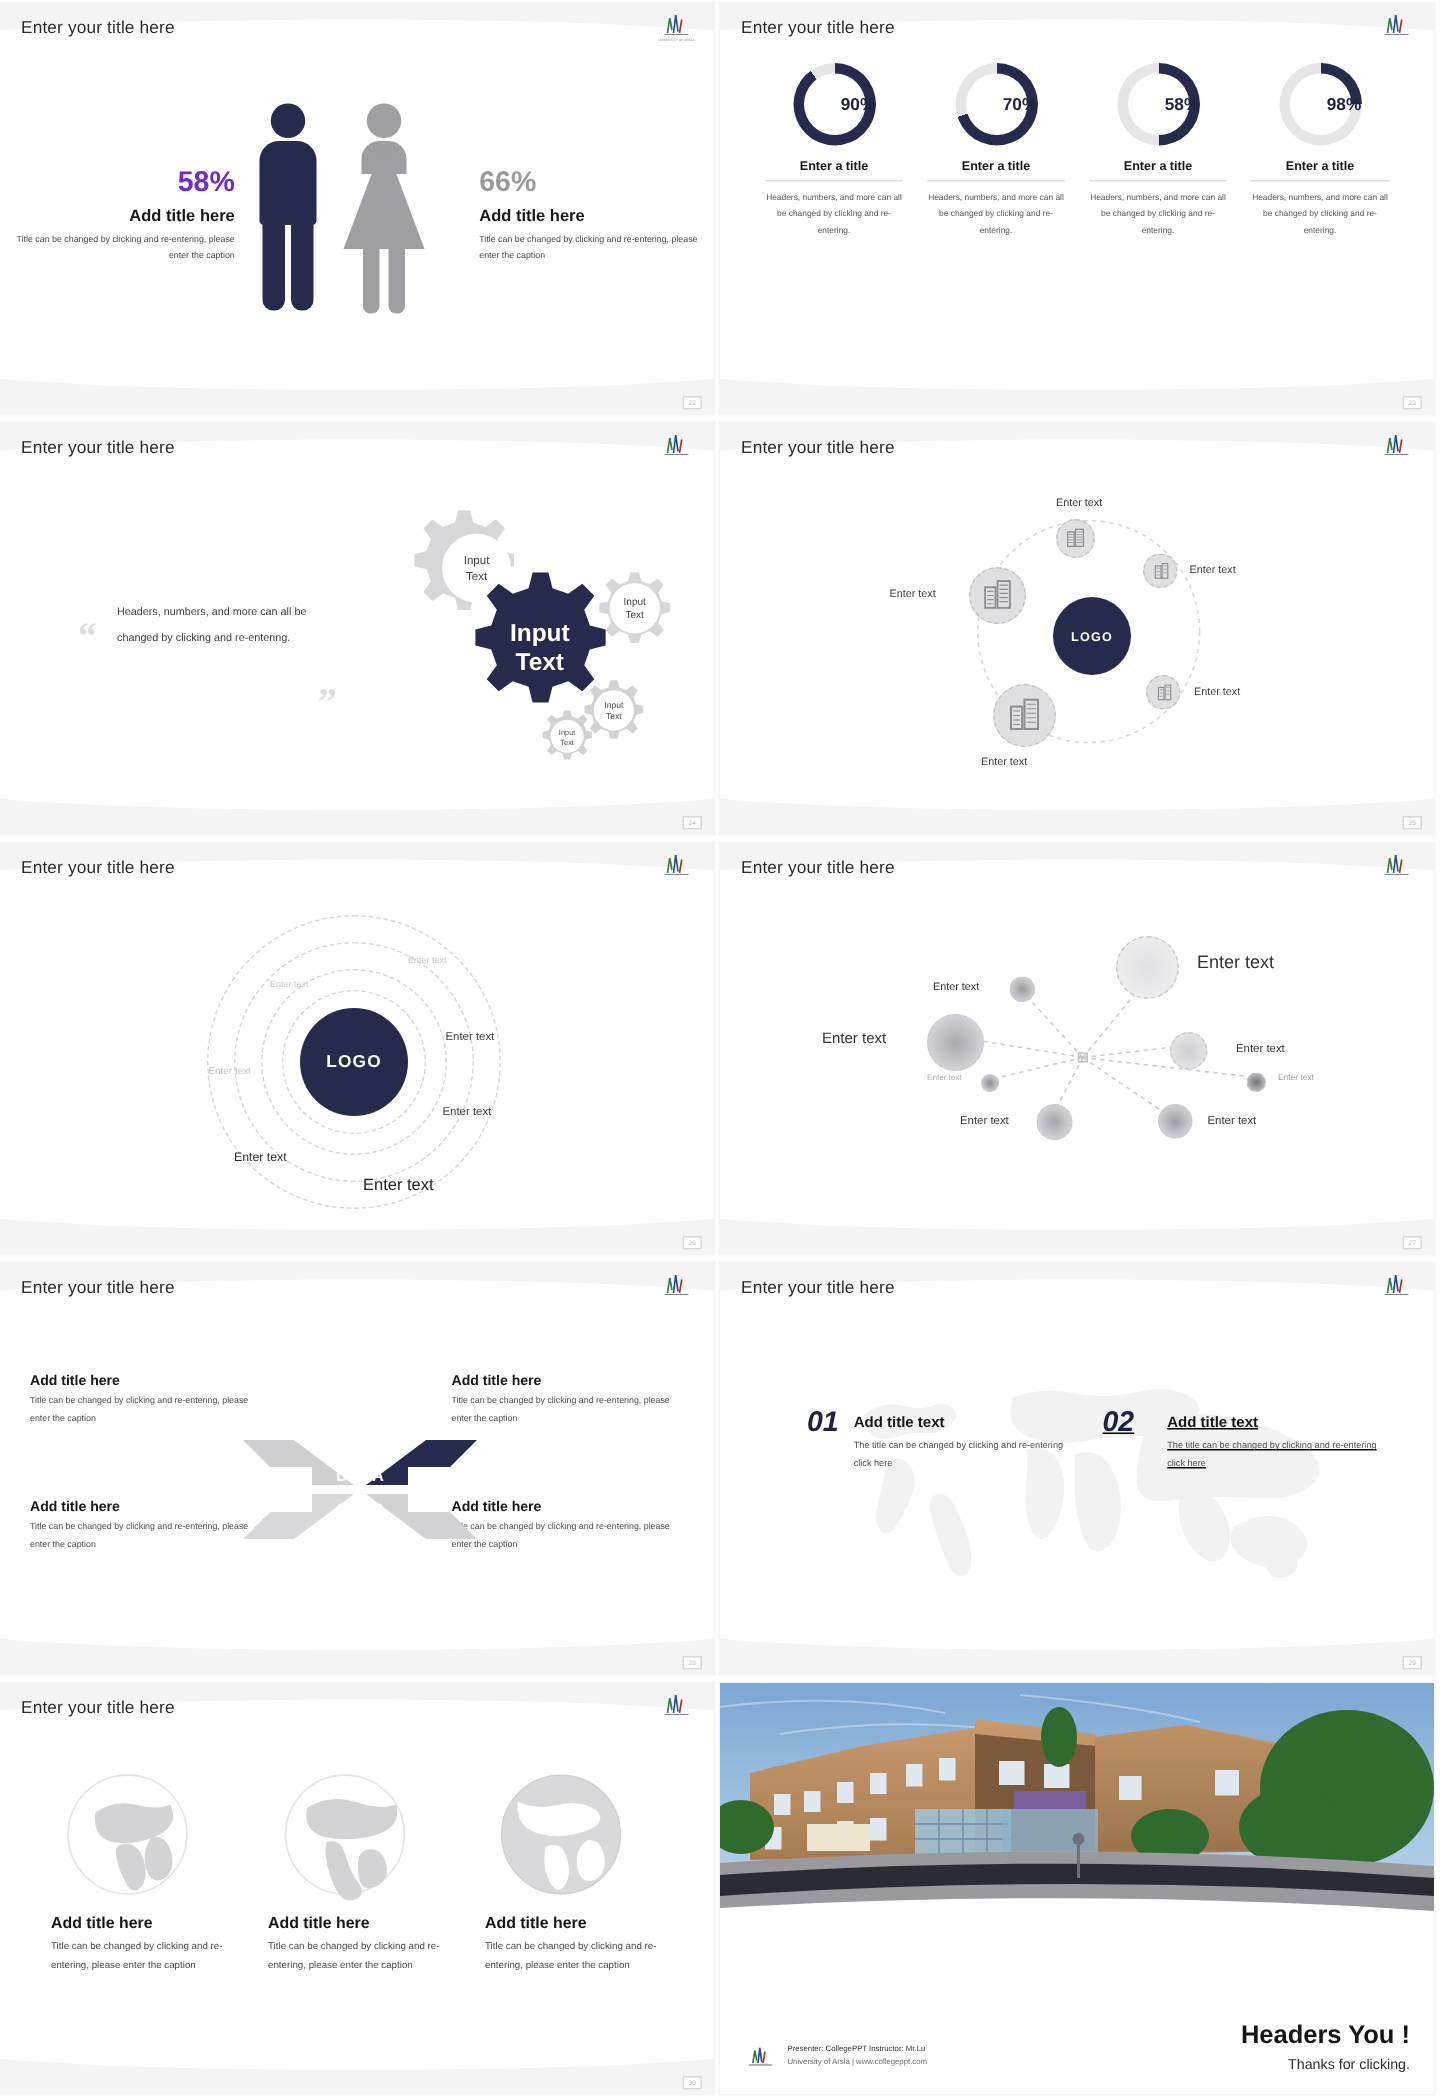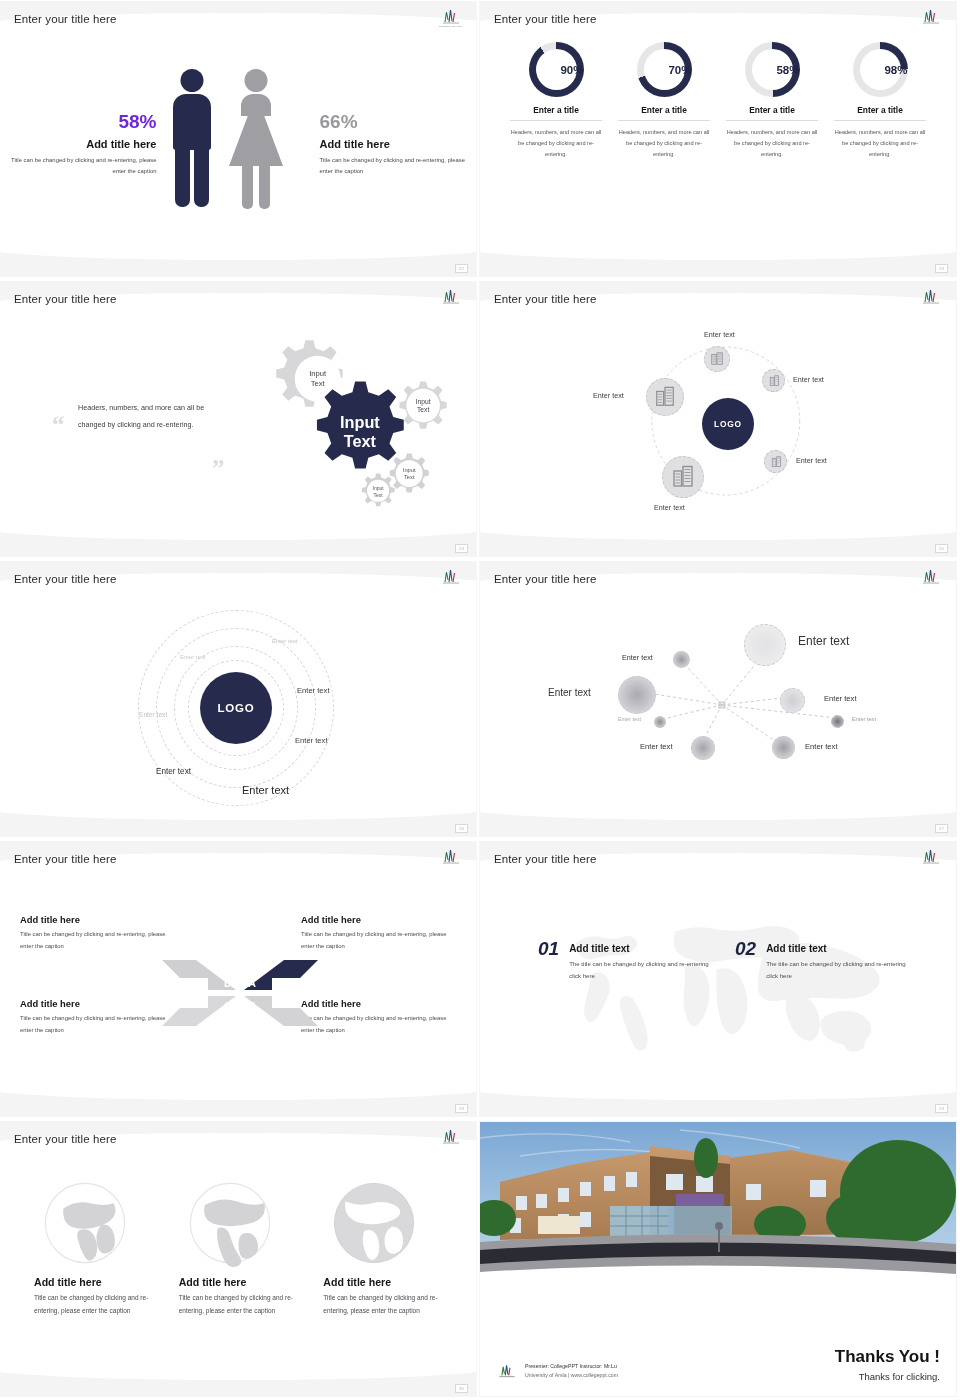--- a/index.html
+++ b/index.html
@@ -519,21 +519,21 @@
           <path d="M344 150 q12-2 16 8 4 10-6 14-12 4-16-6-4-12 6-16z"></path>
         </g>
       </svg>
       <div style="position:absolute; left:58px; top:62px; display:flex; gap:10px;">
         <div class="num">01</div>
         <div style="width:140px; padding-top:5px;">
           <div class="n-h">Add title text</div>
           <div class="n-p">The title can be changed by clicking and re-entering click here</div>
         </div>
       </div>
-      <div style="position:absolute; left:255px; top:62px; display:flex; gap:10px;">
+      <div style="position:absolute; left:255px; top:62px; display:flex; gap:22px;text-decoration:underline;">
         <div class="num">02</div>
         <div style="width:140px; padding-top:5px;">
           <div class="n-h">Add title text</div>
           <div class="n-p">The title can be changed by clicking and re-entering click here</div>
         </div>
       </div>
     </div>
     <div class="pagenum">29</div>
    </div>
   </div>
@@ -664,20 +664,20 @@
           <path d="M22 30 L25 6 L28 28" stroke="#1f4f8c" stroke-width="2.6" fill="none"></path>
           <path d="M30 30 L33 12" stroke="#b42b2b" stroke-width="2.6" fill="none"></path>
           <path d="M8 33 L44 33" stroke="#555" stroke-width="1.4"></path>
         </svg>
         <div>
           <div class="foot-l">Presenter: CollegePPT   Instructor: Mr.Lu</div>
           <div class="foot-l" style="color:#6a6a72;">University of Arsla  |  www.collegeppt.com</div>
         </div>
       </div>
       <div style="text-align:right;">
-        <div class="thanks-h">Thanks You !</div>
+        <div class="thanks-h">Headers You !</div>
         <div class="thanks-p">Thanks for clicking.</div>
       </div>
     </div>
    </div>
   </div>
 
 </div>
 
 </body></html>

